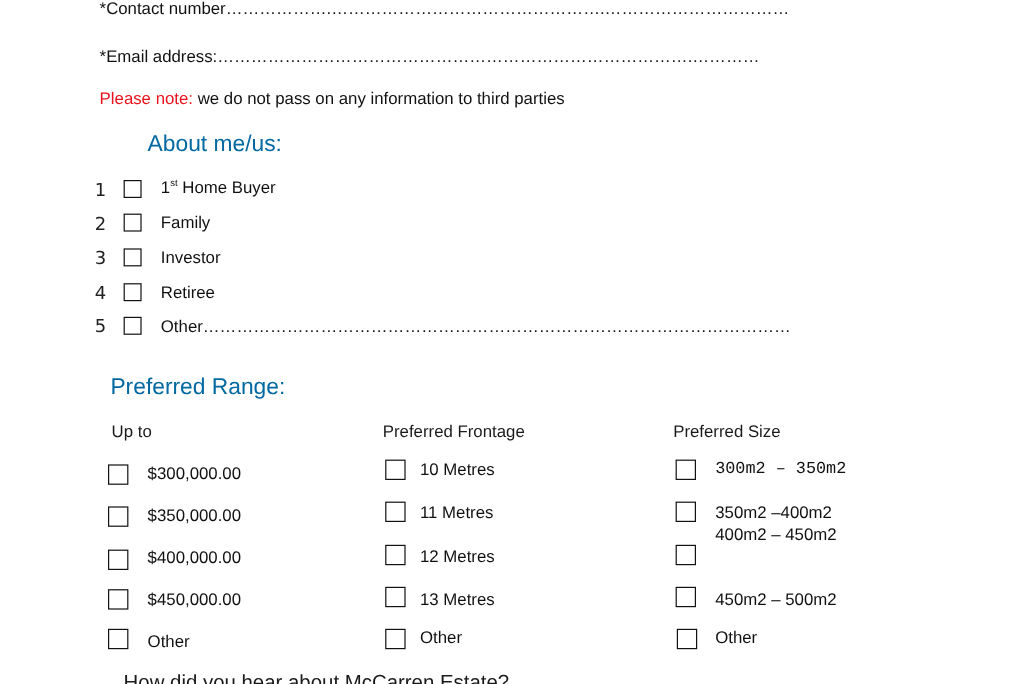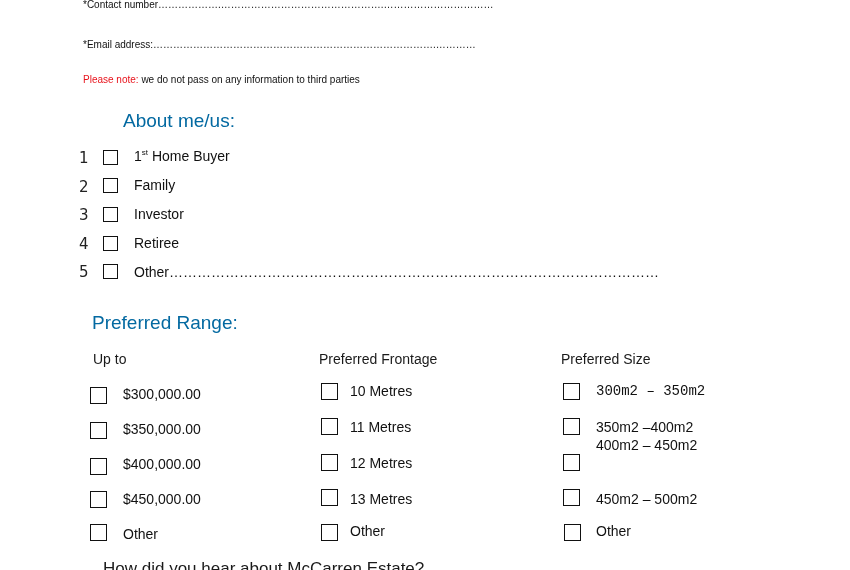--- a/index.html
+++ b/index.html
@@ -9,21 +9,21 @@
     }
     body {
       width: 850px;
       height: 570px;
       position: relative;
       overflow: hidden;
       font-family: "Liberation Sans", sans-serif;
       color: #111111;
     }
     .abs { position: absolute; white-space: nowrap; }
-    .line-text { font-size: 10px; }
+    .line-text { font-size: 14px; }
     .note-red { color: #e8131c; }
     .section-title { font-size: 19px; color: #0369a1; }
     .numlabel { font-family: "DejaVu Sans", sans-serif; font-size: 15px; color: #222; }
     .cb {
       position: absolute;
       width: 15px;
       height: 15px;
       border: 1.6px solid #111;
       box-sizing: border-box;
       background: #fff;

